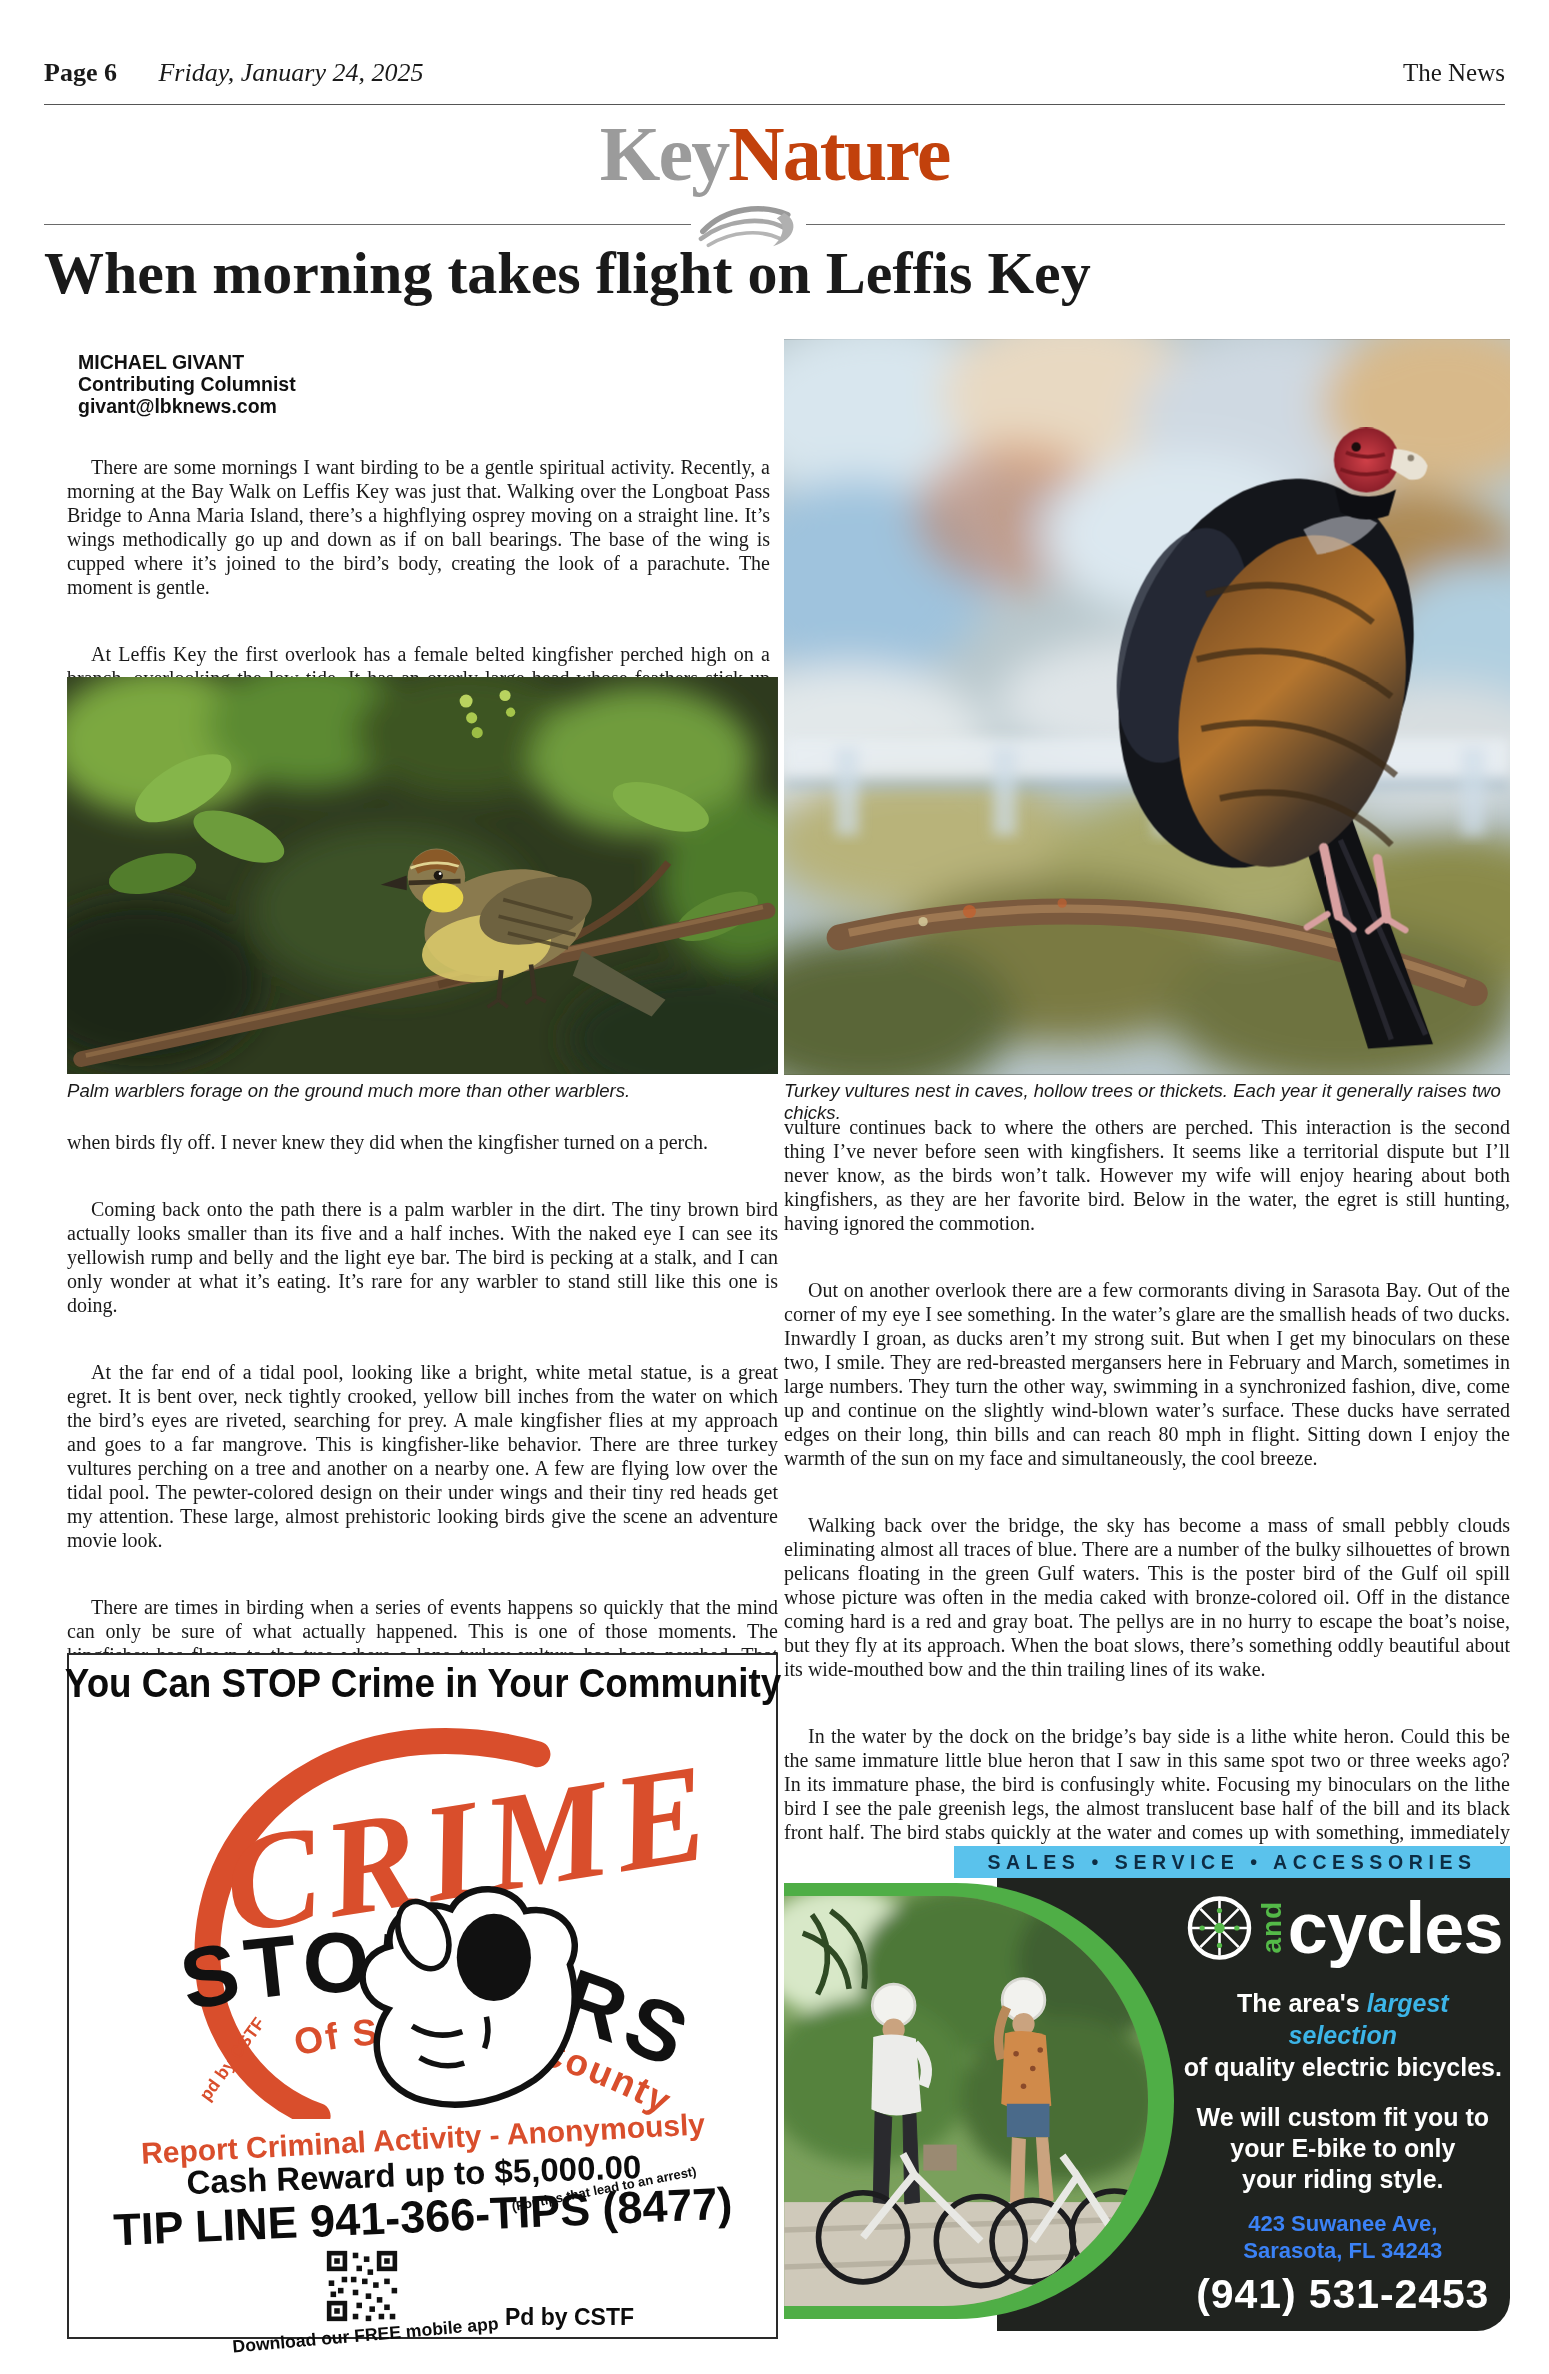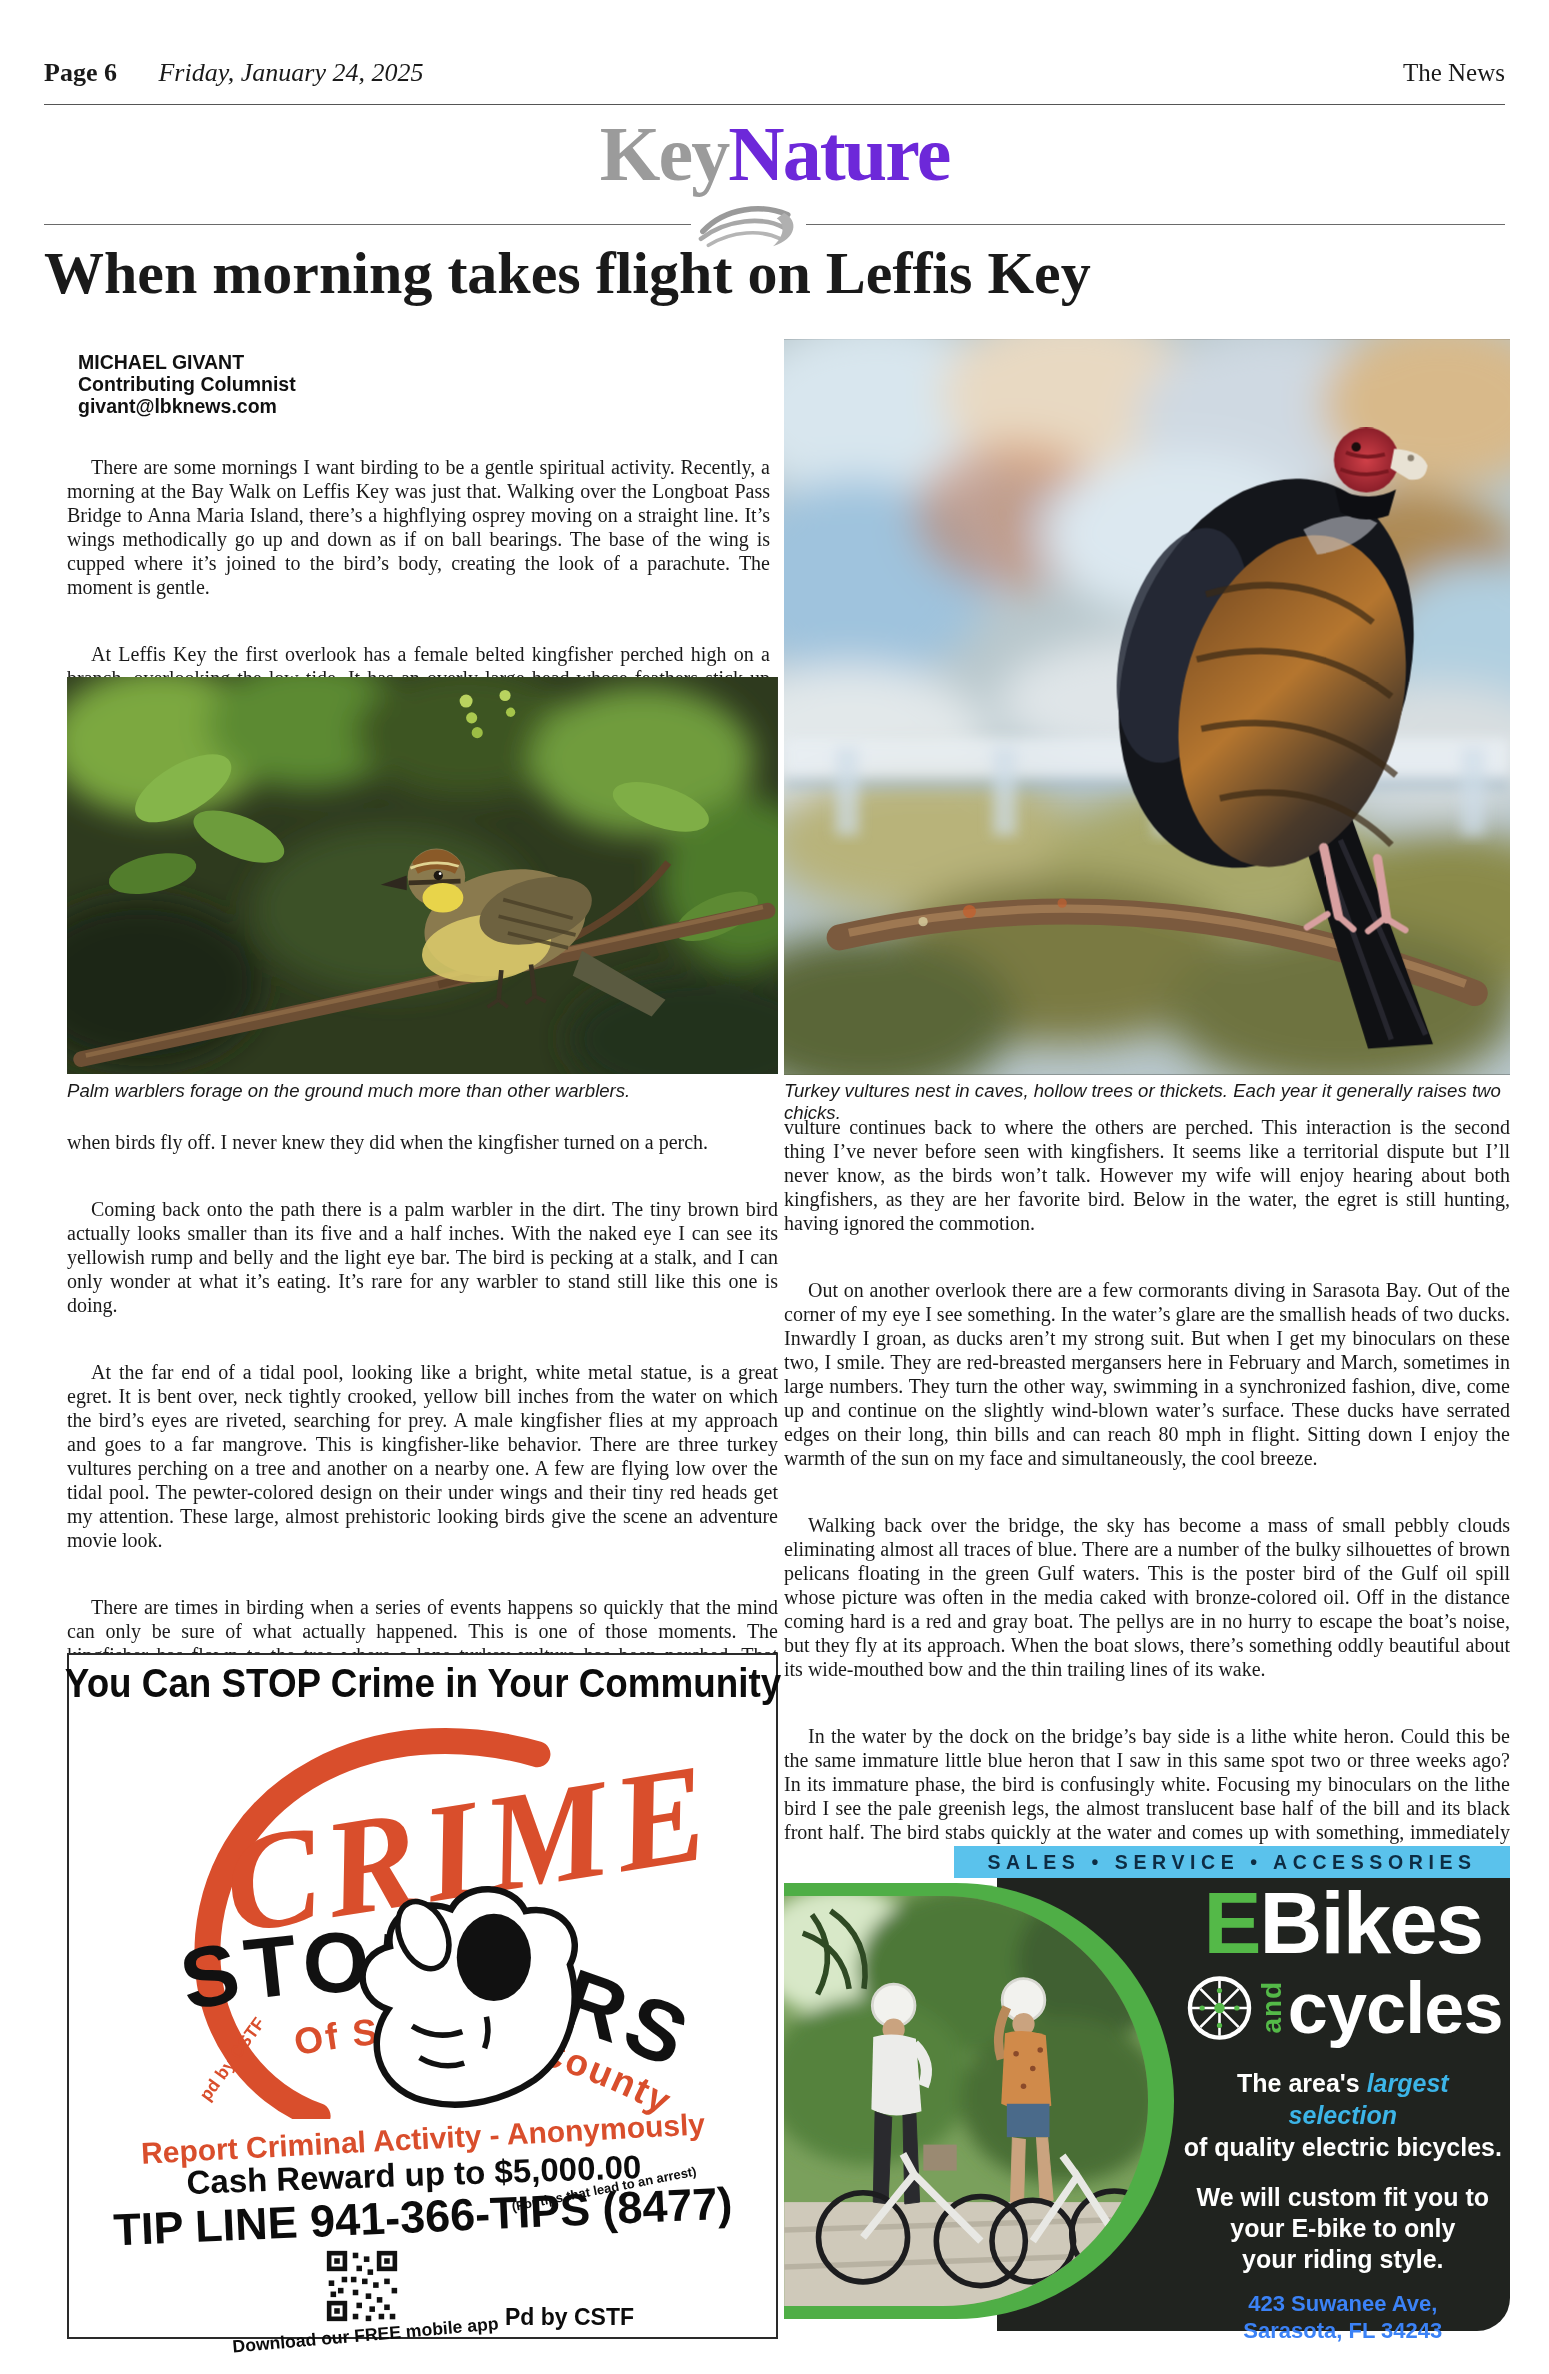--- a/index.html
+++ b/index.html
@@ -8,21 +8,21 @@
   
   .hdr-left{position:absolute;left:44px;top:58px;font-size:26px;}
   .hdr-page{font-weight:bold;}
   .hdr-date{font-style:italic;margin-left:35px;}
   .hdr-paper{position:absolute;right:44px;top:59px;font-size:25px;}
   .hdr-rule{position:absolute;left:44px;right:44px;top:104px;border-top:1.9px solid #555;}
   
   .masthead{position:absolute;left:0;right:0;top:109px;text-align:center;font-size:78px;
             font-weight:bold;letter-spacing:-1.9px;}
   .mast-key{color:#9b9b9b;}
-  .mast-nature{color:#6d28d9;}
+  .mast-nature{color:#c2410c;}
   .divider{position:absolute;left:44px;right:44px;top:224px;border-top:1.9px solid #6a6a6a;}
   .ornament-wrap{position:absolute;left:691px;top:198px;width:115px;height:52px;background:#fff;
                  display:flex;align-items:center;justify-content:center;}
   
   .headline{position:absolute;left:44px;top:239px;width:1464px;font-size:60px;font-weight:bold;
             white-space:nowrap;letter-spacing:0px;transform:scaleX(1.0);}
   .byline{position:absolute;left:78px;top:351px;font-family:"Liberation Sans",sans-serif;
           font-weight:bold;font-size:19.5px;line-height:22px;color:#111;}
   
   .bodytext{font-size:20px;line-height:24px;text-align:justify;}
@@ -386,23 +386,20 @@
               <circle cx="212" cy="372" r="48" stroke-width="6"></circle>
             <circle cx="268" cy="372" r="44" stroke-width="6"></circle>
               <circle cx="356" cy="364" r="46" stroke-width="6"></circle>
             <path d="M 85 368 L 140 300 L 212 372 M 140 300 L 128 278 M 268 372 L 316 302 L 356 364 M 316 302 L 300 280" stroke="#e8e8e4" stroke-width="8"></path>
             <rect x="150" y="268" width="36" height="28" fill="#9a8a72" stroke="none"></rect>
           </g>
         </svg>
       </div>
     </div>
     <div class="eb-content">
-      <div class="eb-logo1">
-        <span class="eb-e">E</span><span>Bikes</span>
-      </div>
       <div class="eb-logo2">
         <svg width="78" height="78" viewBox="0 0 84 84">
           <circle cx="42" cy="42" r="34" stroke="#fff" stroke-width="5" fill="none"></circle>
           <g stroke="#fff" stroke-width="3">
             <path d="M 42 10 V 74 M 10 42 H 74 M 20 20 L 64 64 M 64 20 L 20 64"></path>
           </g>
           <circle cx="42" cy="42" r="6" fill="#54b948"></circle>
           <g fill="#54b948">
             <circle cx="42" cy="22" r="3"></circle>
               <circle cx="62" cy="42" r="3"></circle>

